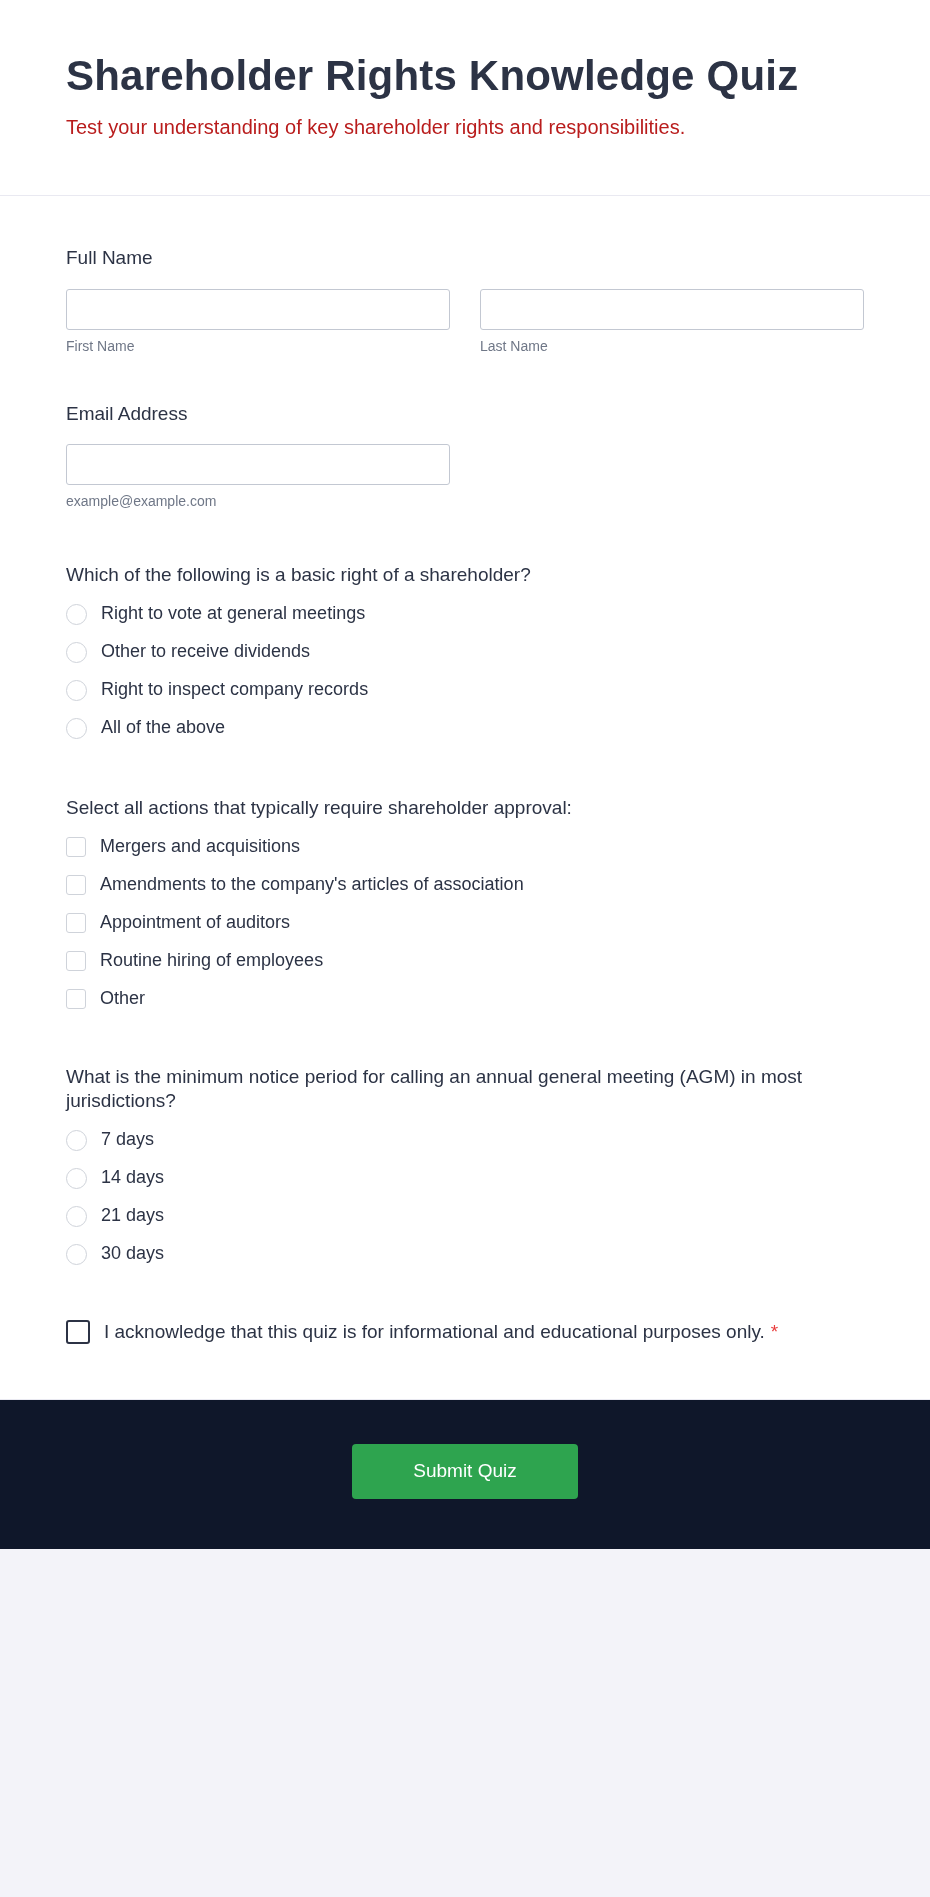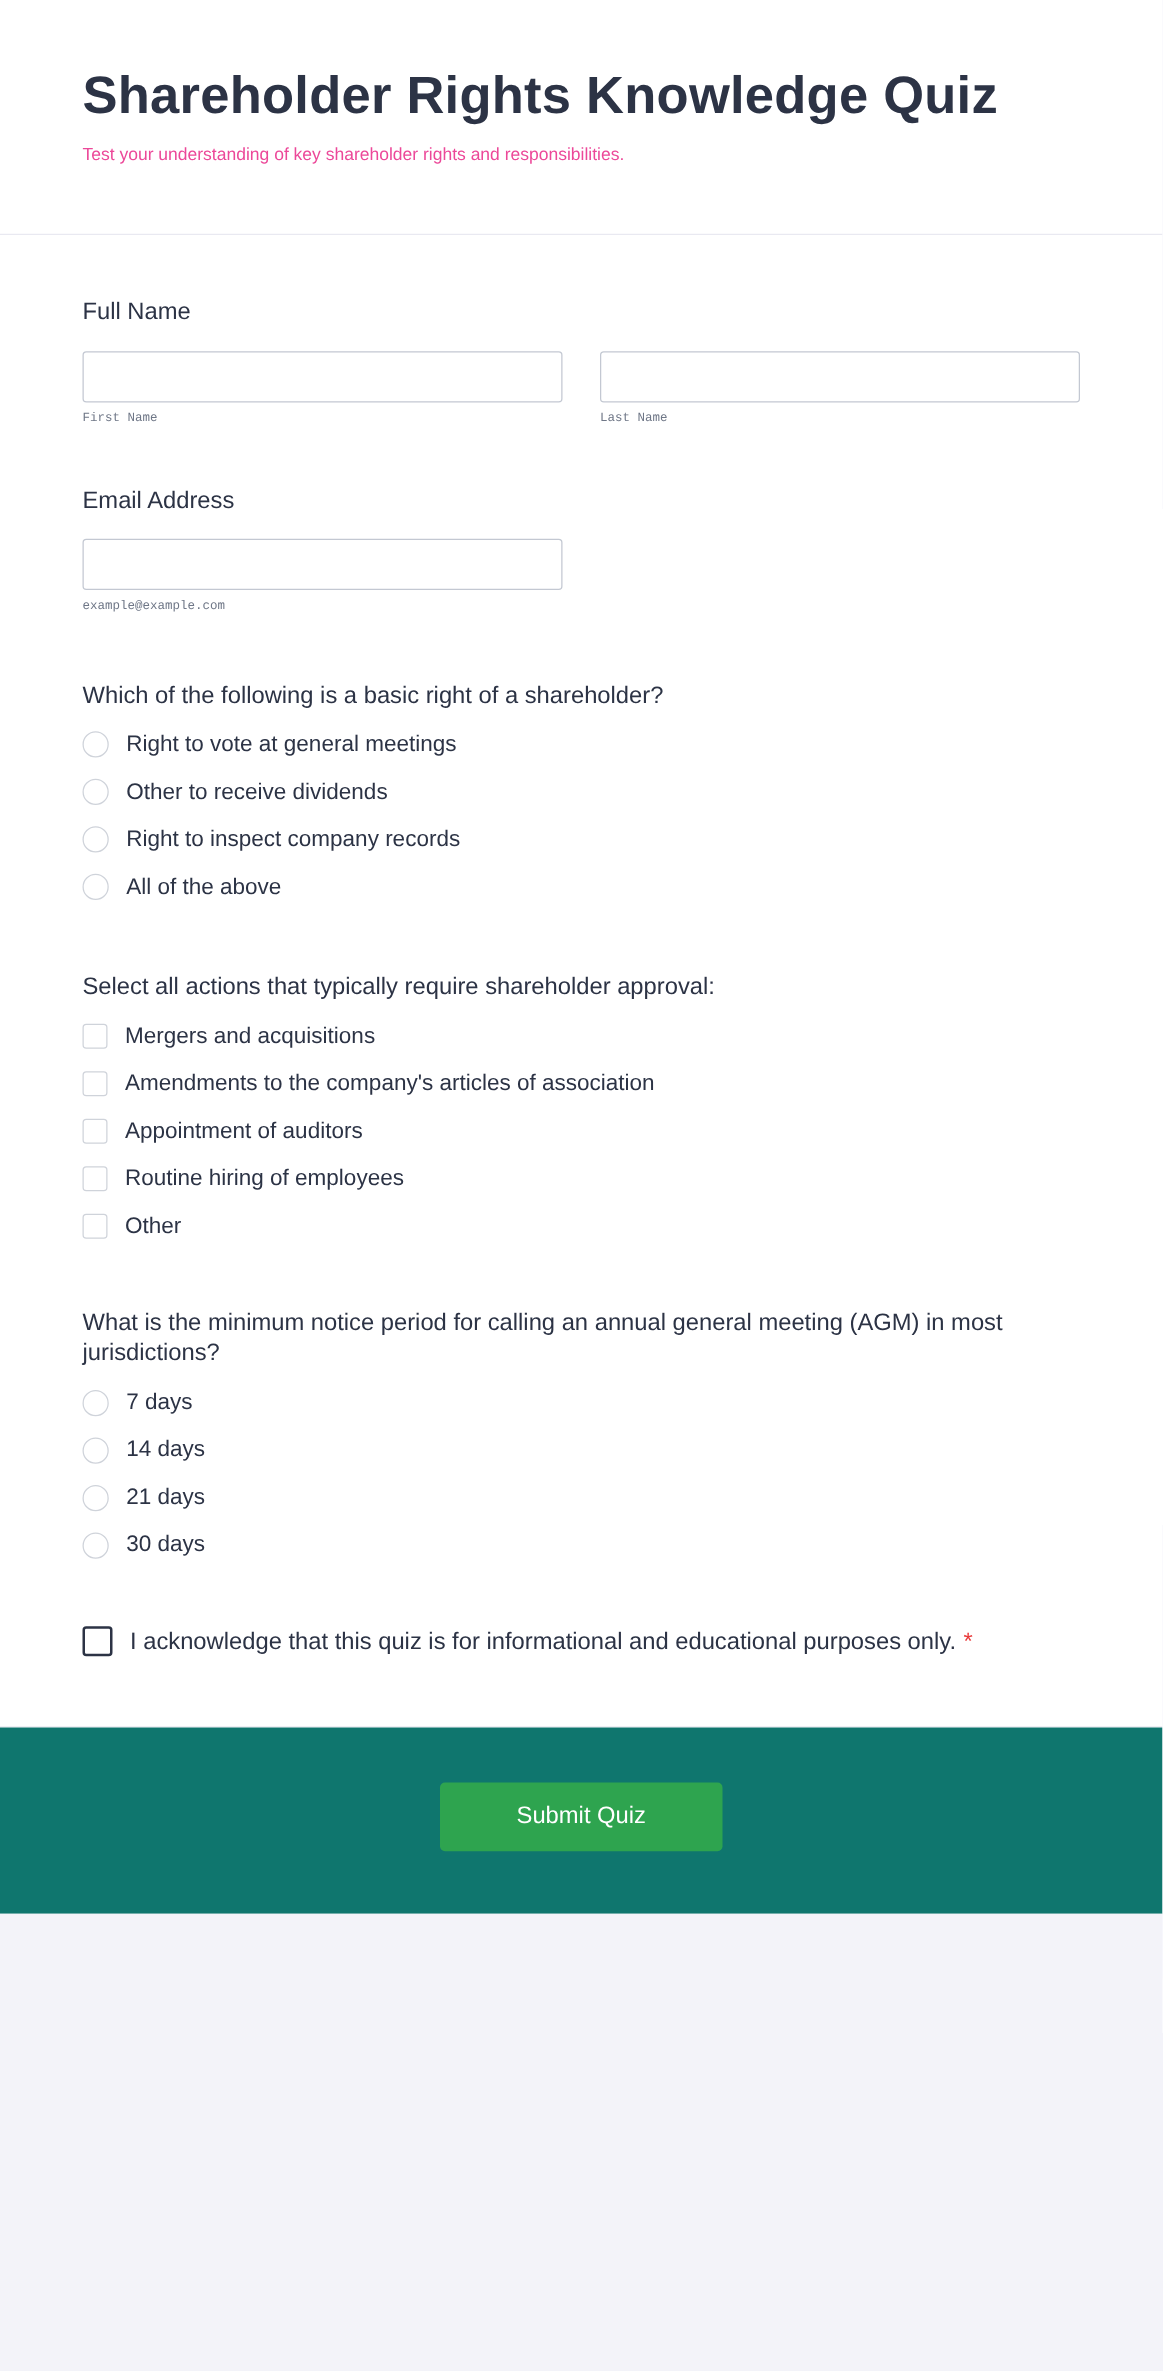--- a/index.html
+++ b/index.html
@@ -17,44 +17,43 @@
   .form-header { padding: 52px 66px 54px 66px; }
   .form-title {
     margin: 0 0 14px 0;
     font-size: 42px;
     font-weight: 700;
     color: #2c3345;
     letter-spacing: 0.2px;
   }
   .form-subtitle {
     margin: 0;
-    font-size: 14px;
-    color: #ec4899;
+    font-size: 20px;
+    color: #b91c1c;
     line-height: 1.35;
   }
   .divider {
     border: none;
     border-top: 1px solid #e9e9f1;
     margin: 0;
   }
 
   
   .form-body { padding: 0 66px 52px 66px; }
   .field-label {
     font-size: 19px;
     font-weight: 500;
     color: #2c3345;
     line-height: 1.3;
     max-width: 790px;
   }
   .sublabel {
-    font-size: 10px;
+    font-size: 14px;
     color: #6f7787;
     margin-top: 8px;
-    font-family: Liberation Mono, monospace;
   }
 
   .section-name  { margin-top: 50px; }
   .section-email { margin-top: 48px; }
   .section-q1    { margin-top: 54px; }
   .section-q2    { margin-top: 56px; }
   .section-q3    { margin-top: 54px; }
   .section-text  { margin-top: 42px; }
   .section-ack   { margin-top: 52px; }
 
@@ -140,21 +139,21 @@
     border: 2px solid #2c3345;
     border-radius: 3px;
     background: #fff;
     vertical-align: -6px;
     margin-right: 14px;
   }
   .req { color: #e93c3c; margin-left: 6px; font-size: 19px; }
 
   
   .submit-area {
-    background: #0f766e;
+    background: #0f172a;
     padding: 44px 0 50px 0;
     text-align: center;
   }
   .submit-btn {
     display: inline-block;
     min-width: 226px;
     height: 55px;
     padding: 0 28px;
     background: #2ea44f;
     color: #ffffff;

